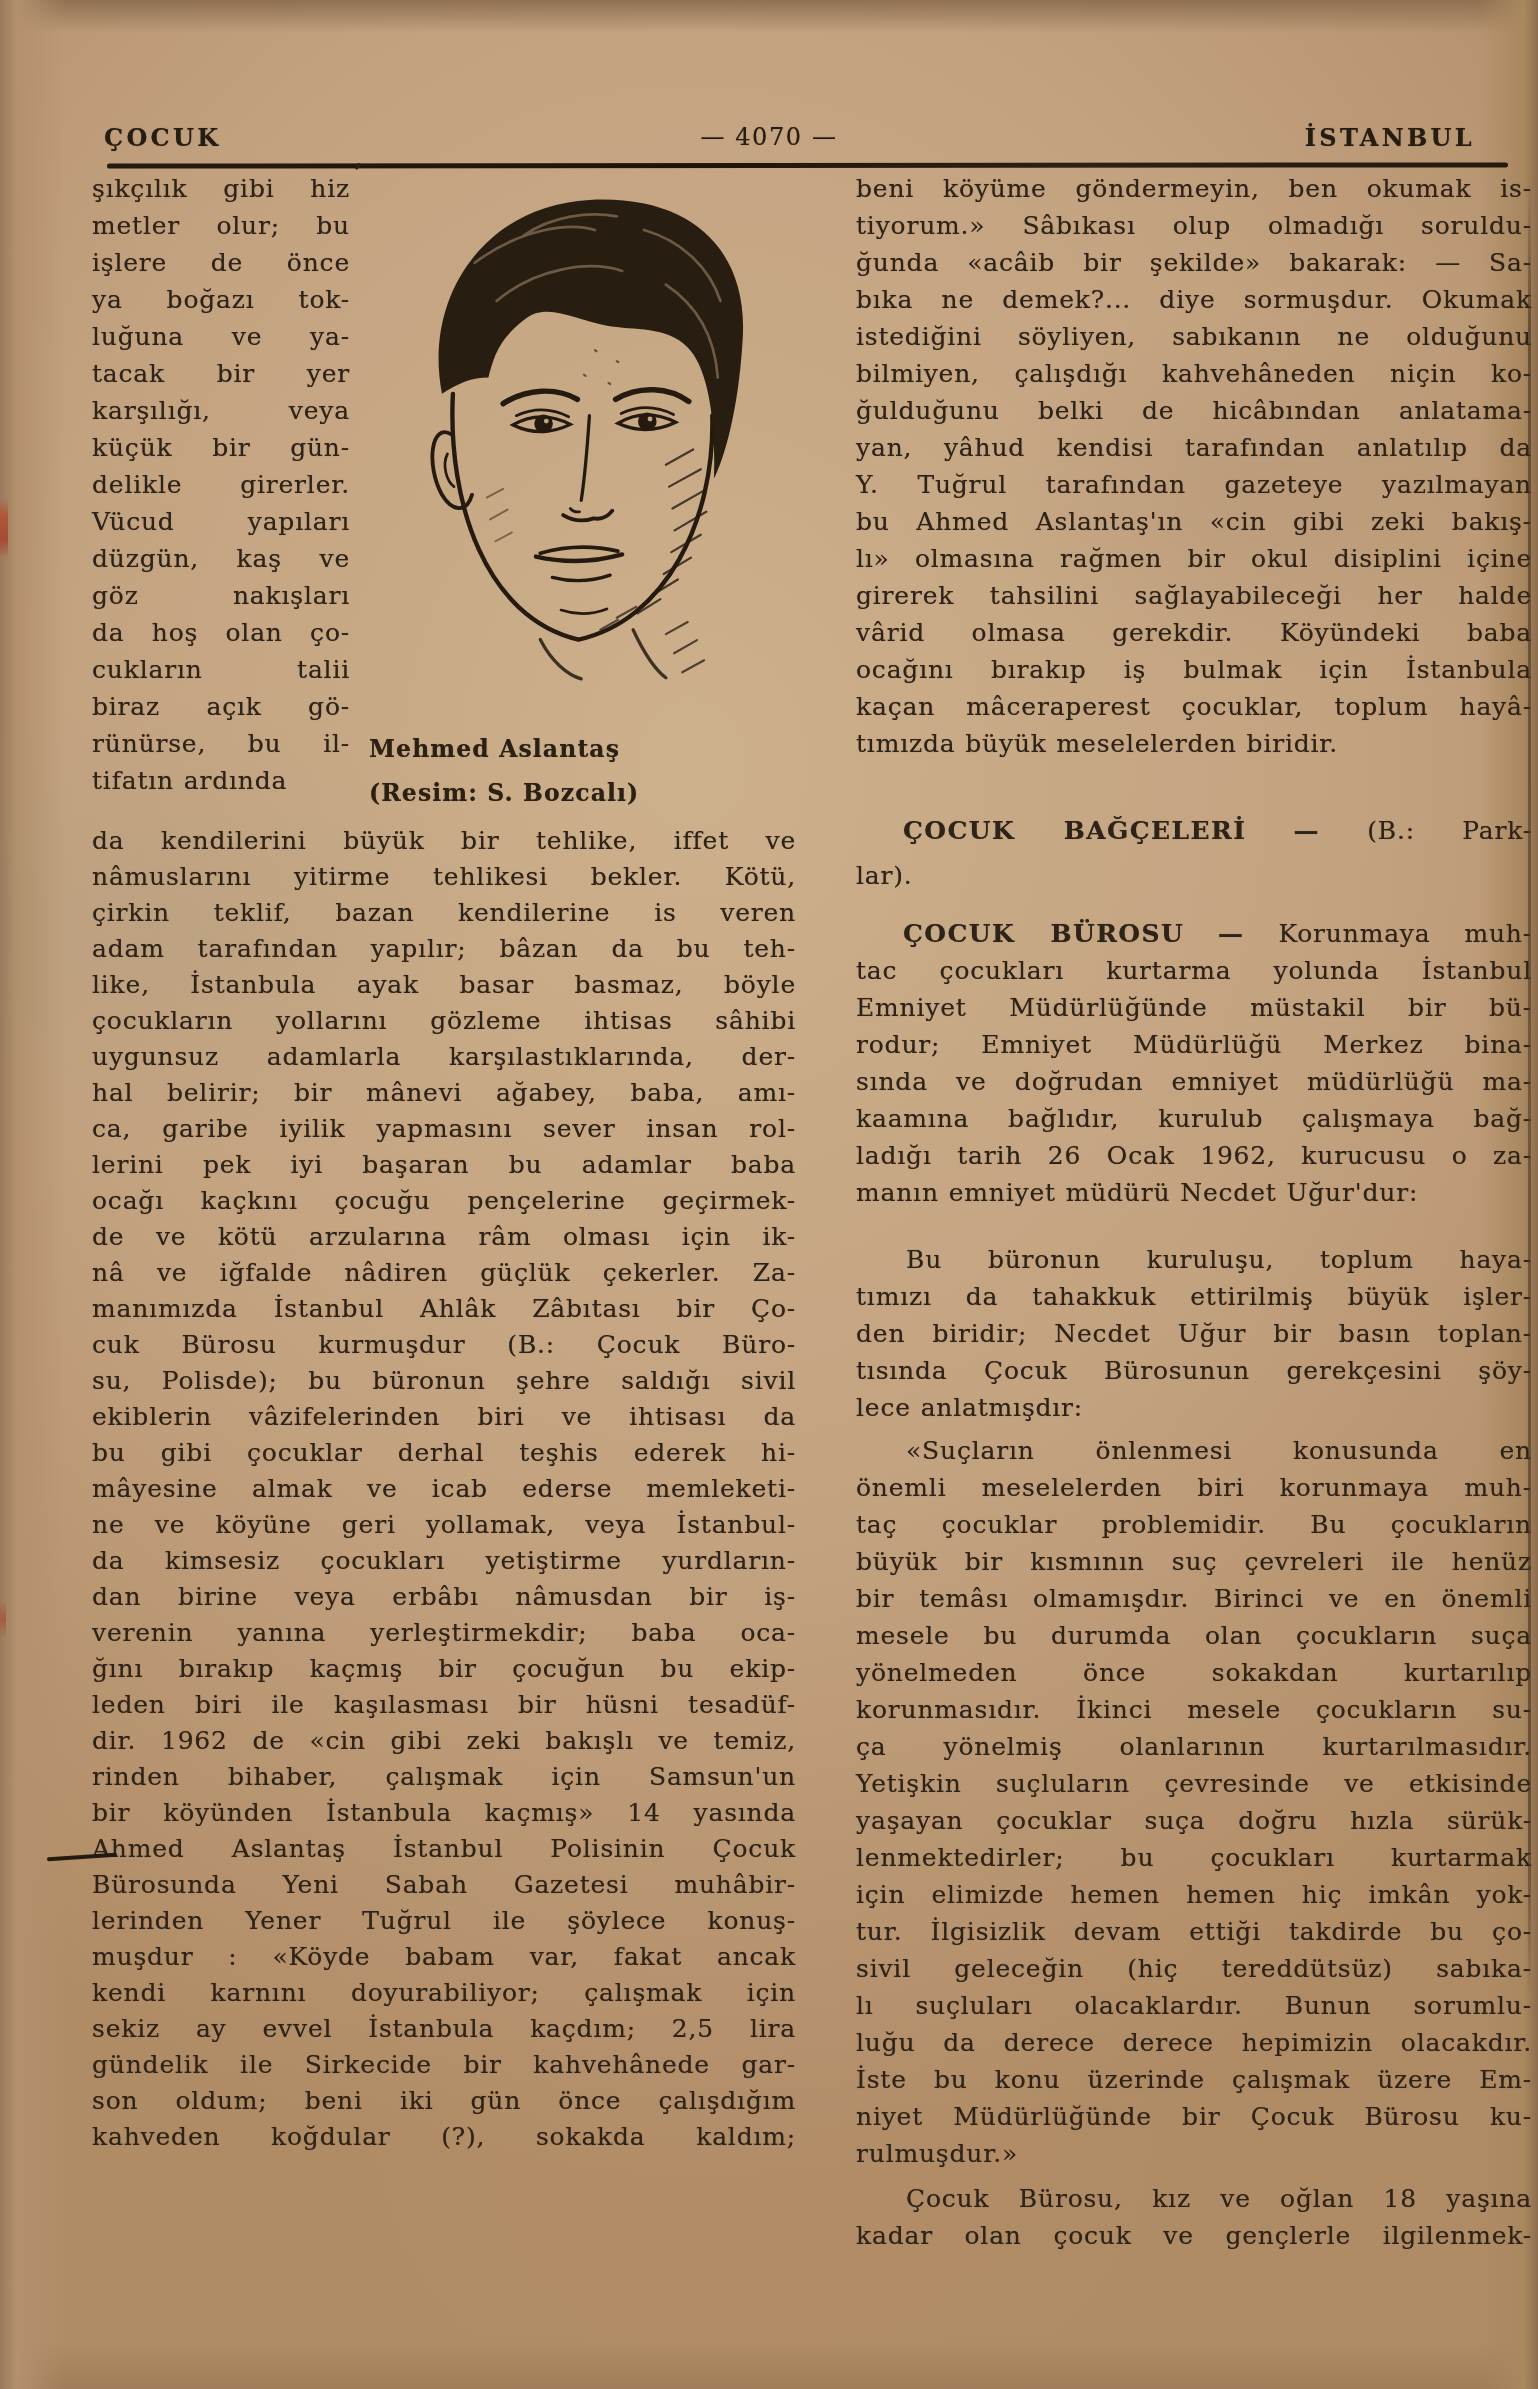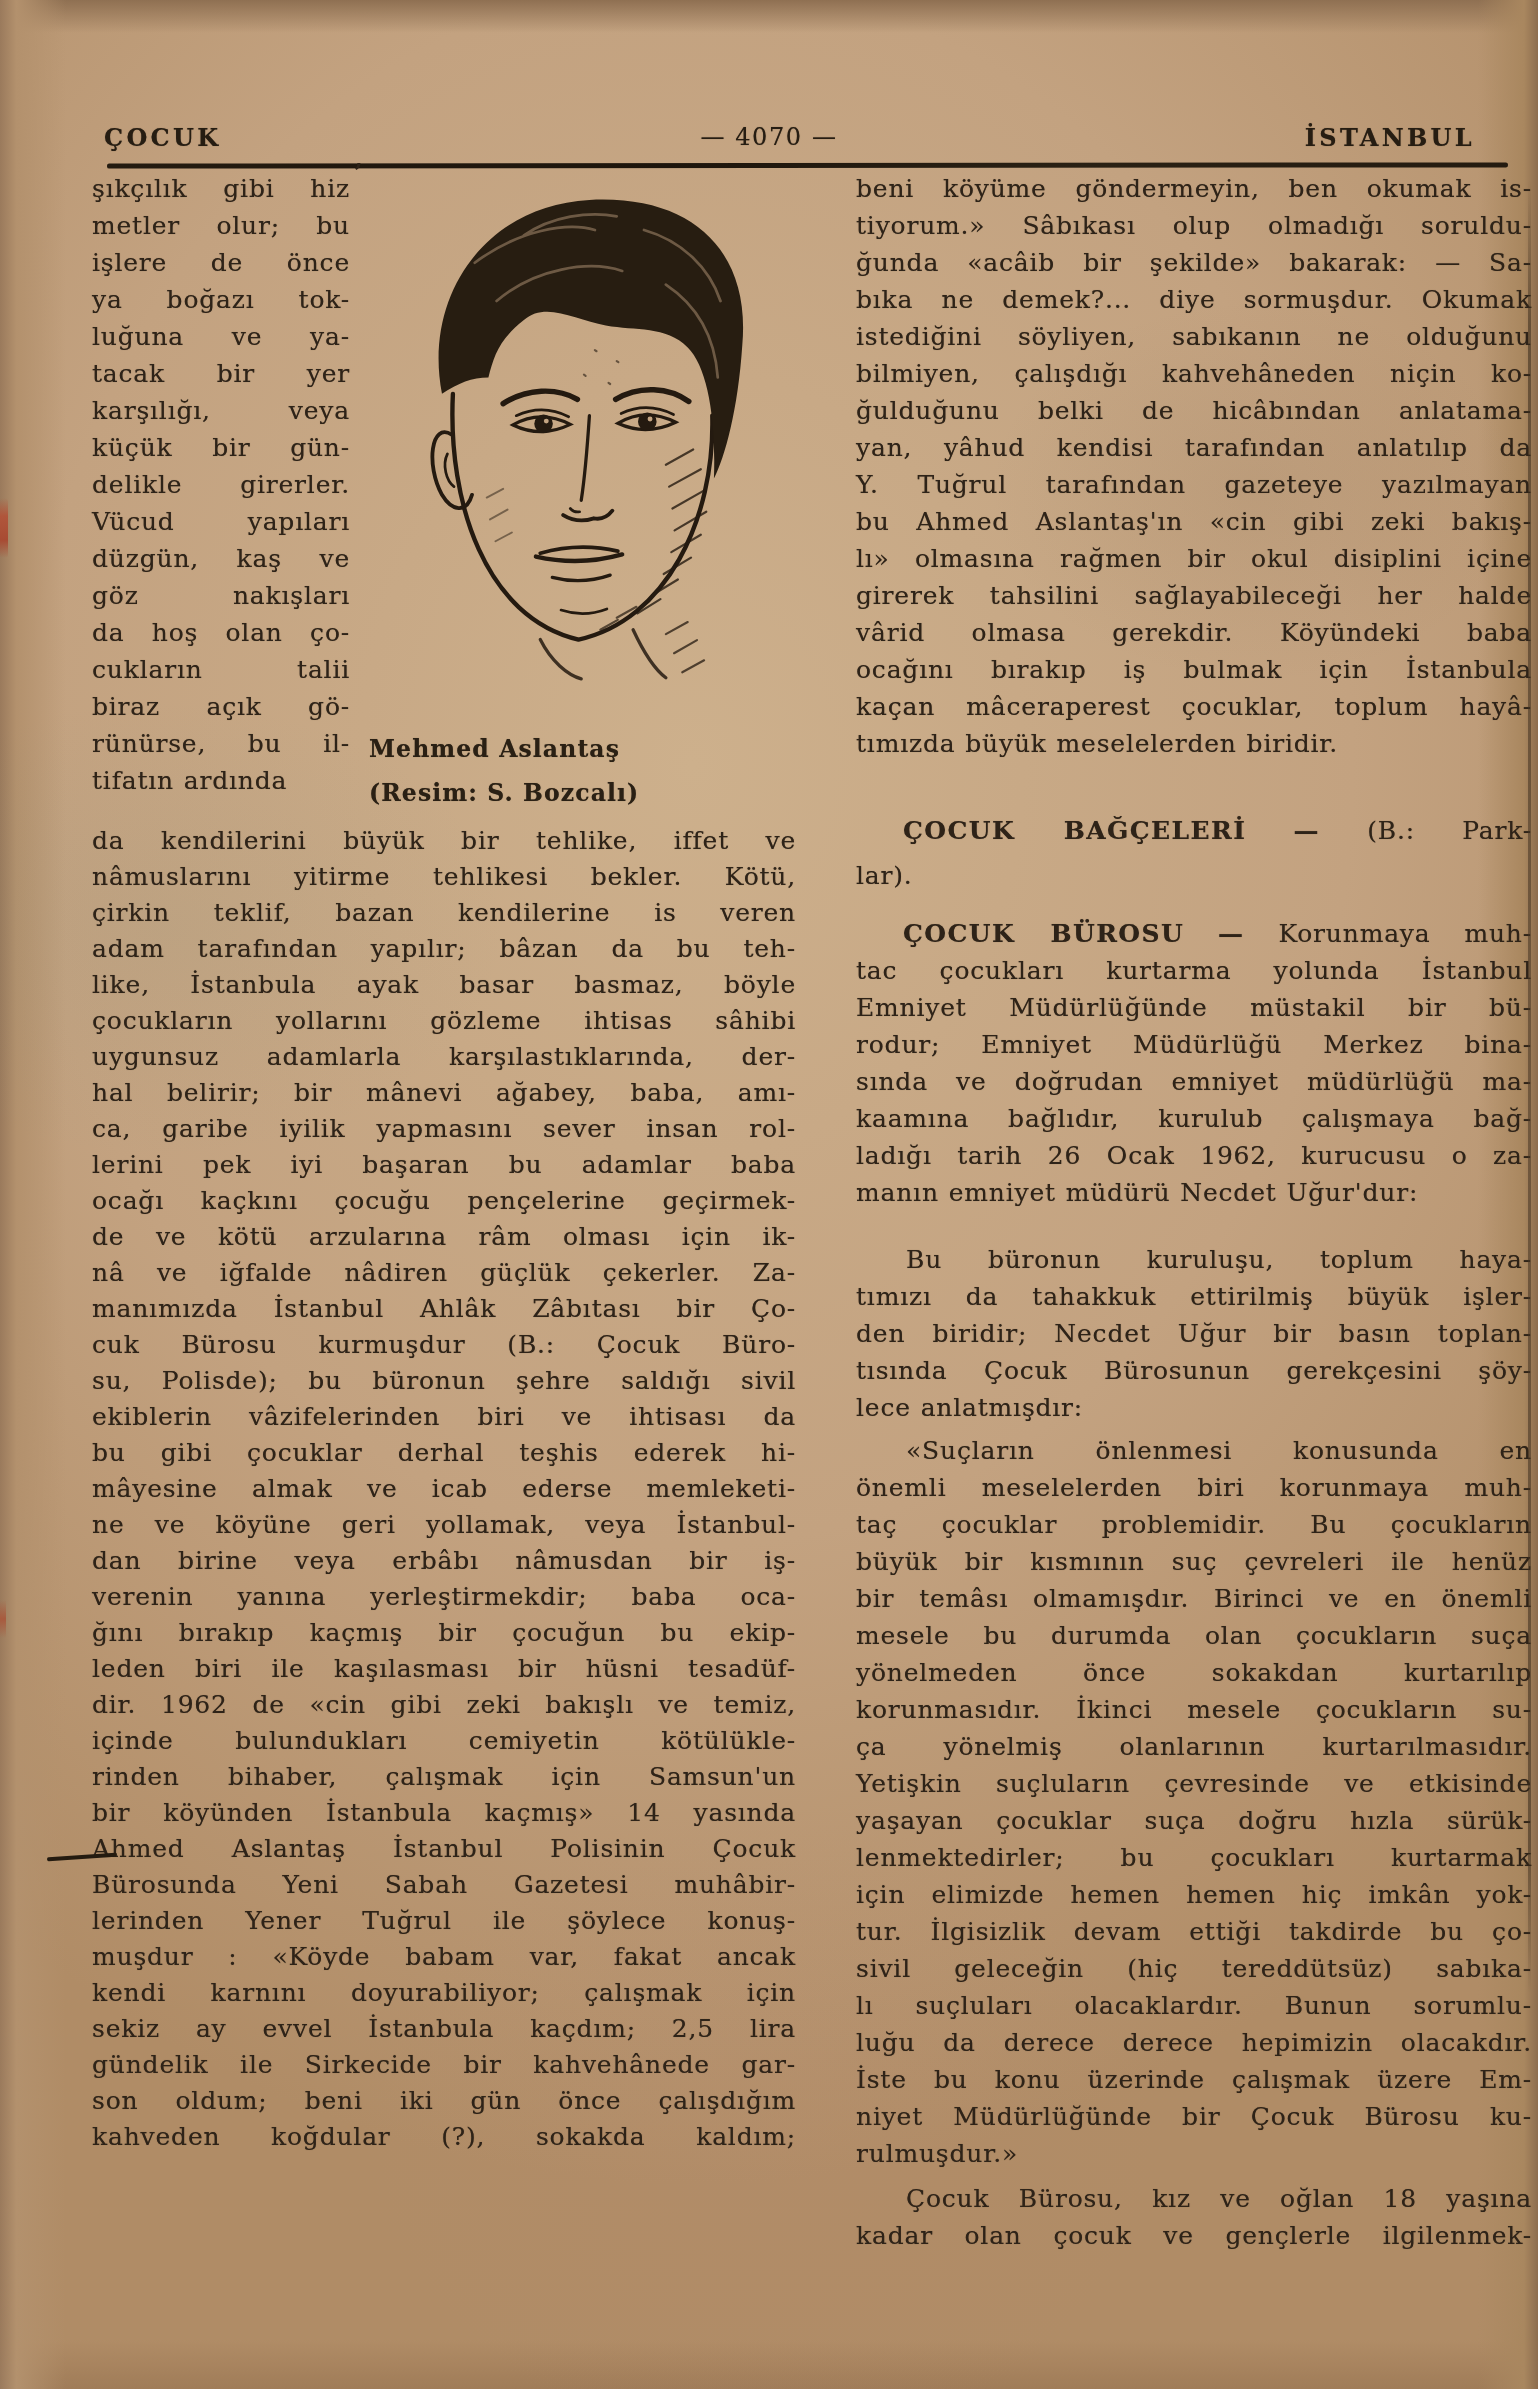--- a/index.html
+++ b/index.html
@@ -188,26 +188,26 @@
       <div class="line">ocağı kaçkını çocuğu pençelerine geçirmek-</div>
       <div class="line">de ve kötü arzularına râm olması için ik-</div>
       <div class="line">nâ ve iğfalde nâdiren güçlük çekerler. Za-</div>
       <div class="line">manımızda İstanbul Ahlâk Zâbıtası bir Ço-</div>
       <div class="line">cuk Bürosu kurmuşdur (B.: Çocuk Büro-</div>
       <div class="line">su, Polisde); bu büronun şehre saldığı sivil</div>
       <div class="line">ekiblerin vâzifelerinden biri ve ihtisası da</div>
       <div class="line">bu gibi çocuklar derhal teşhis ederek hi-</div>
       <div class="line">mâyesine almak ve icab ederse memleketi-</div>
       <div class="line">ne ve köyüne geri yollamak, veya İstanbul-</div>
+      <div class="line">da kimsesiz çocukları yetiştirme yurdların-</div>
       <div class="line">dan birine veya erbâbı nâmusdan bir iş-</div>
       <div class="line">verenin yanına yerleştirmekdir; baba oca-</div>
       <div class="line">ğını bırakıp kaçmış bir çocuğun bu ekip-</div>
       <div class="line">leden biri ile kaşılasması bir hüsni tesadüf-</div>
       <div class="line">dir. 1962 de «cin gibi zeki bakışlı ve temiz,</div>
-      <div class="line">içinde bulundukları cemiyetin kötülükle-</div>
       <div class="line">rinden bihaber, çalışmak için Samsun'un</div>
       <div class="line">bir köyünden İstanbula kaçmış» 14 yasında</div>
       <div class="line">Ahmed Aslantaş İstanbul Polisinin Çocuk</div>
       <div class="line">Bürosunda Yeni Sabah Gazetesi muhâbir-</div>
       <div class="line">lerinden Yener Tuğrul ile şöylece konuş-</div>
       <div class="line">muşdur : «Köyde babam var, fakat ancak</div>
       <div class="line">kendi karnını doyurabiliyor; çalışmak için</div>
       <div class="line">sekiz ay evvel İstanbula kaçdım; 2,5 lira</div>
       <div class="line">gündelik ile Sirkecide bir kahvehânede gar-</div>
       <div class="line">son oldum; beni iki gün önce çalışdığım</div>

